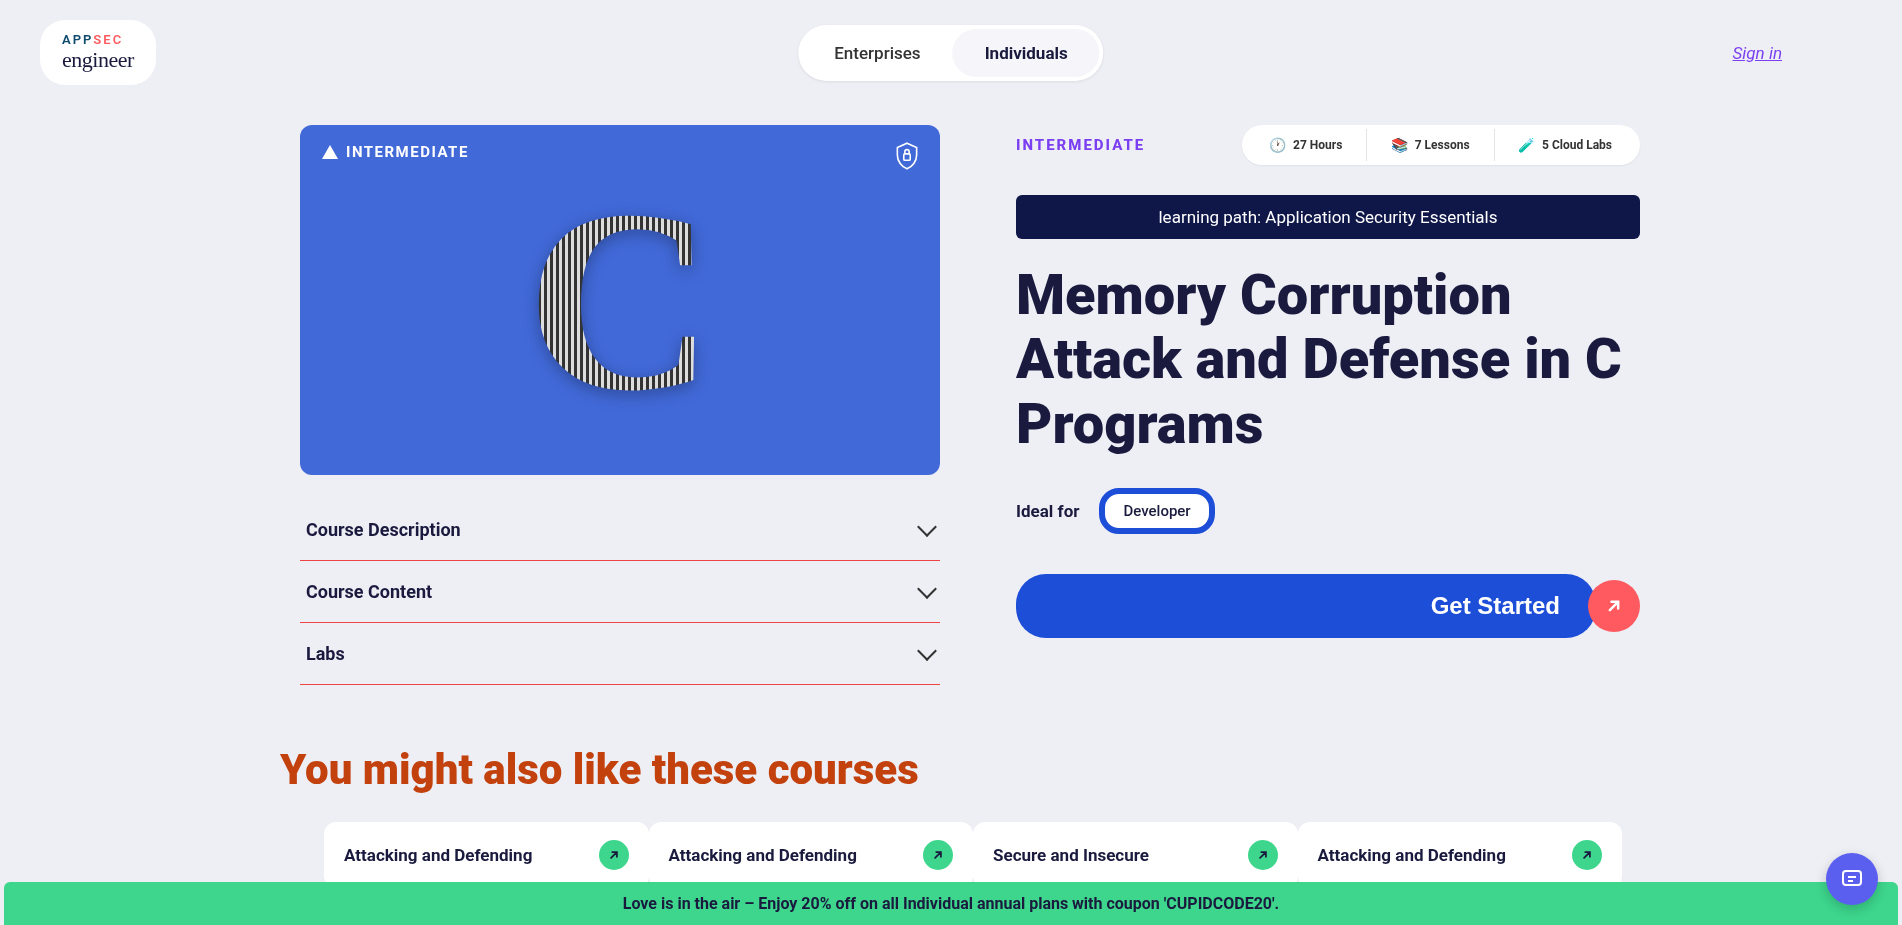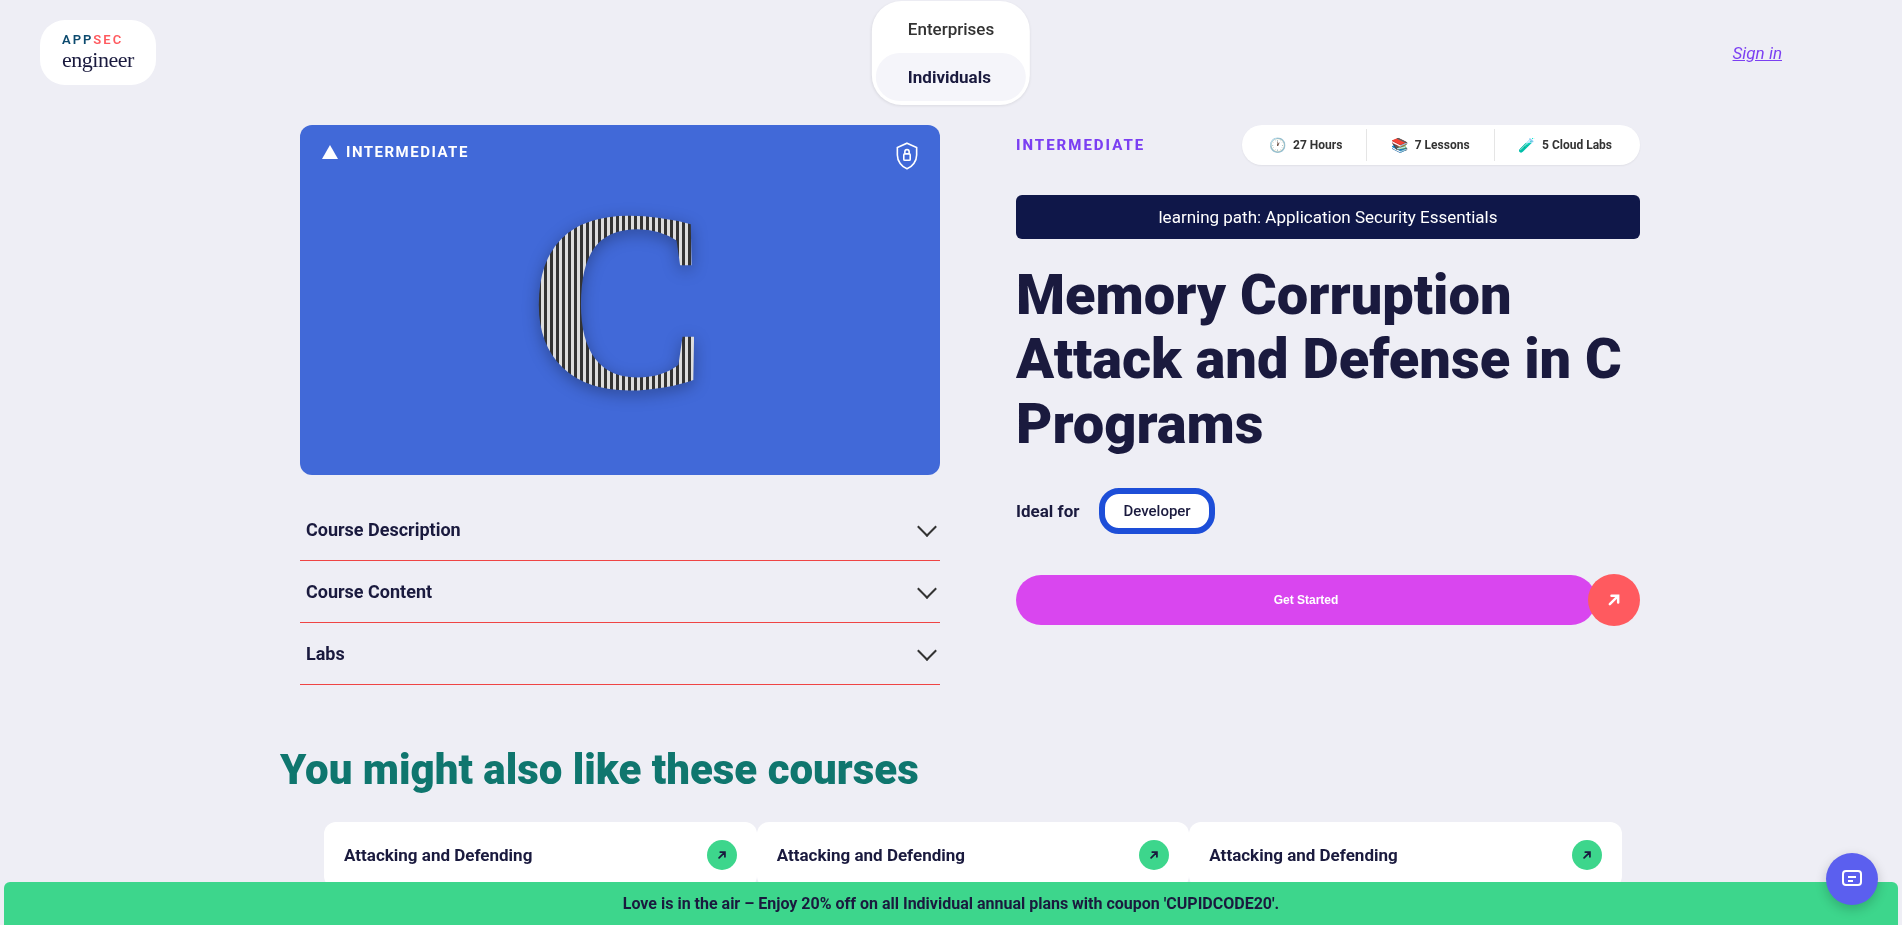--- a/index.html
+++ b/index.html
@@ -33,21 +33,20 @@
 
 .nav-pills {
   position: absolute;
   left: 50%;
   transform: translateX(-50%);
   background: white;
   border-radius: 30px;
   display: flex;
   padding: 4px;
   box-shadow: 0 1px 3px rgba(0,0,0,0.08);
-  flex-direction: column;
 }
 .nav-pill {
   padding: 14px 32px;
   font-size: 17px;
   font-weight: 500;
   color: #333;
   cursor: pointer;
   border-radius: 26px;
 }
 .nav-pill.active {
@@ -205,30 +204,30 @@
   background: white;
   border: 6px solid #1d4ed8;
   border-radius: 20px;
   padding: 8px 18px;
   font-size: 15px;
   font-weight: 500;
 }
 
 .cta-row { display: flex; align-items: center; gap: -4px; }
 .cta-button {
-  background: #d946ef;
-  color: white;
-  font-size: 12px;
+  background: #1d4ed8;
+  color: white;
+  font-size: 24px;
   font-weight: 700;
   padding: 18px 36px;
   border-radius: 30px;
   border: none;
   cursor: pointer;
   flex: 0 0 580px;
-  text-align: center;
+  text-align: right;
 }
 .cta-arrow {
   width: 52px; height: 52px;
   background: #ff5a5f;
   border-radius: 50%;
   display: flex;
   align-items: center;
   justify-content: center;
   color: white;
   font-size: 22px;
@@ -236,21 +235,21 @@
   cursor: pointer;
 }
 
 
 .related {
   padding: 60px 280px 0 280px;
 }
 .related-title {
   font-size: 42px;
   font-weight: 900;
-  color: #0f766e;
+  color: #c2410c;
   margin-bottom: 28px;
 }
 .related-cards {
   display: flex;
   padding-left: 44px;
 }
 .related-card {
   background: white;
   border-radius: 12px;
   padding: 18px 20px;
@@ -407,20 +406,28 @@
     </div>
     <div class="related-card">
       <span>Attacking and Defending</span>
       <div class="card-arrow">
         <svg width="14" height="14" viewBox="0 0 24 24" fill="none" stroke="#1a1a3e" stroke-width="3" stroke-linecap="round">
             <path d="M7 17 L17 7 M9 7 H17 V15"></path>
           </svg>
       </div>
     </div>
     <div class="related-card">
+      <span>Secure and Insecure</span>
+      <div class="card-arrow">
+        <svg width="14" height="14" viewBox="0 0 24 24" fill="none" stroke="#1a1a3e" stroke-width="3" stroke-linecap="round">
+            <path d="M7 17 L17 7 M9 7 H17 V15"></path>
+          </svg>
+      </div>
+    </div>
+    <div class="related-card">
       <span>Attacking and Defending</span>
       <div class="card-arrow">
         <svg width="14" height="14" viewBox="0 0 24 24" fill="none" stroke="#1a1a3e" stroke-width="3" stroke-linecap="round">
             <path d="M7 17 L17 7 M9 7 H17 V15"></path>
           </svg>
       </div>
     </div>
   </div>
 </div>
 

